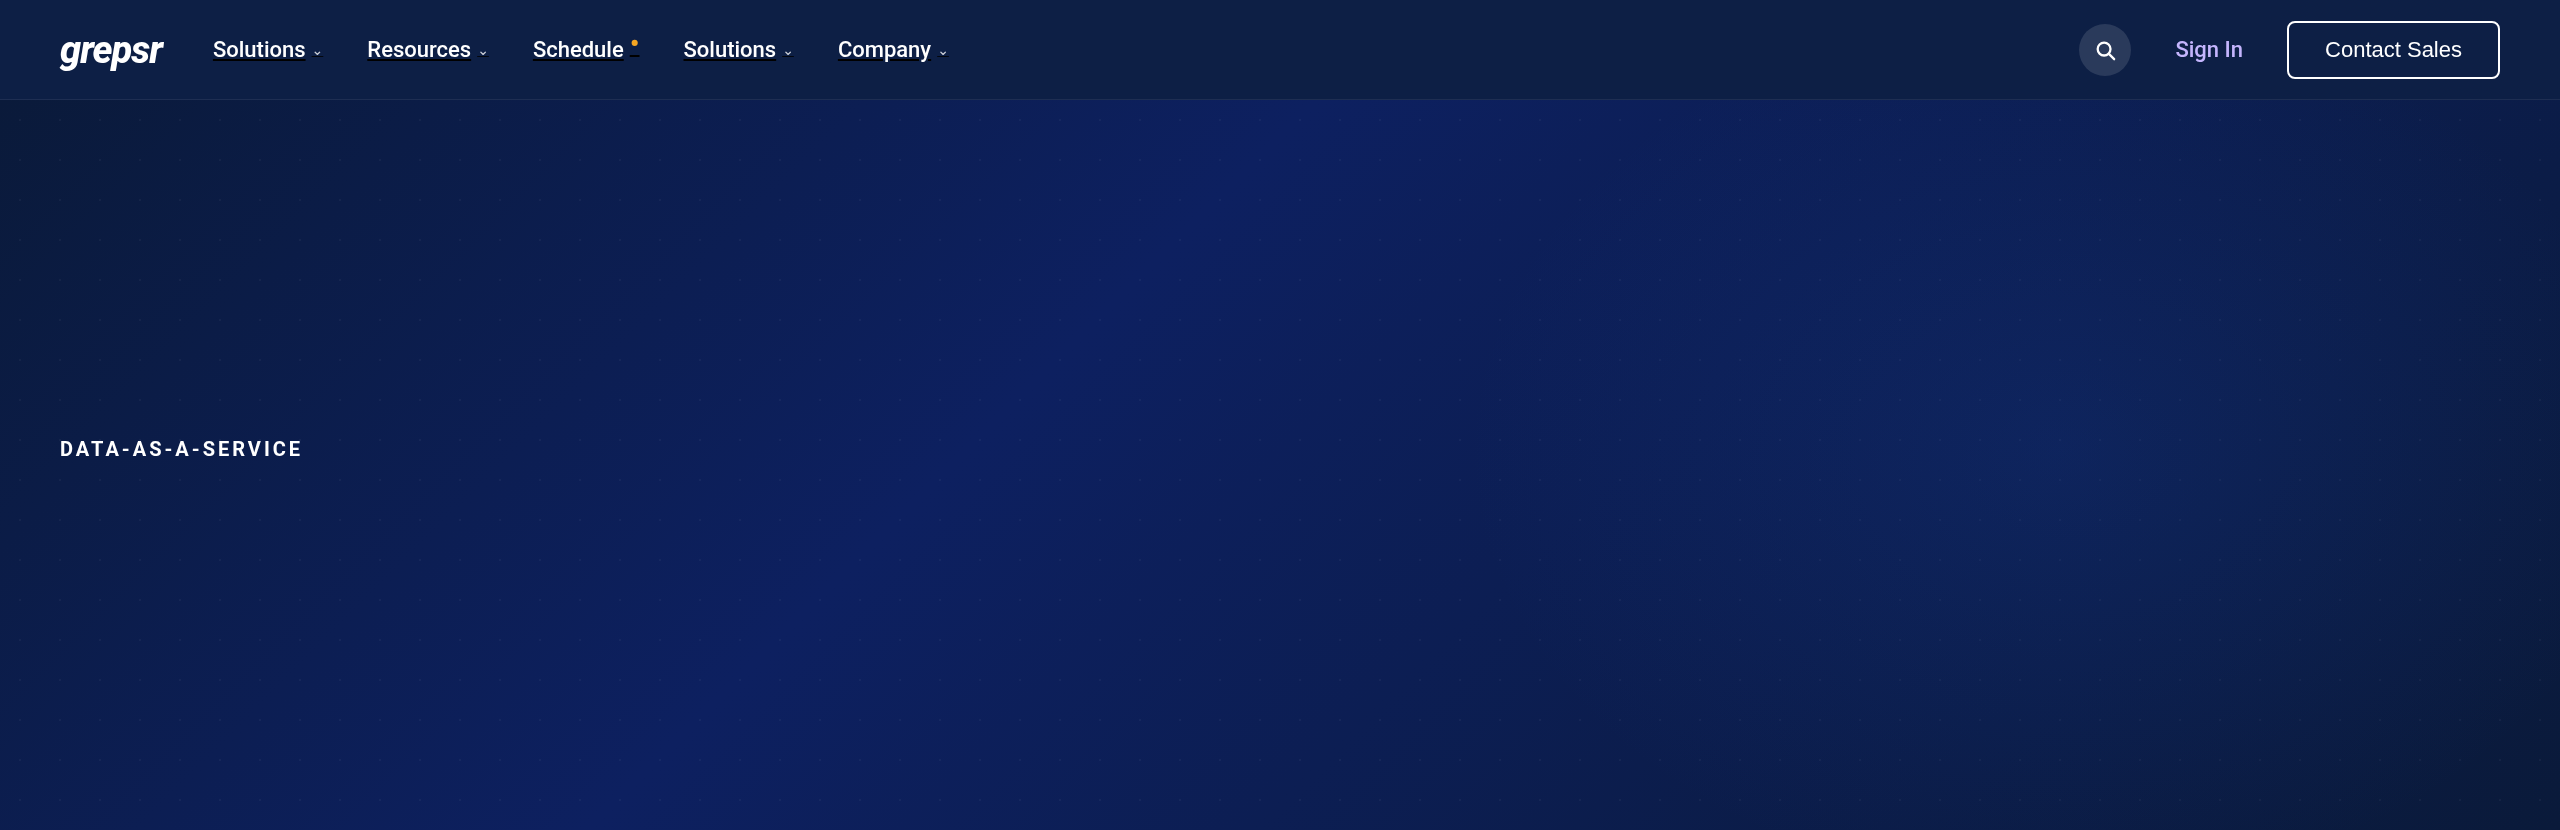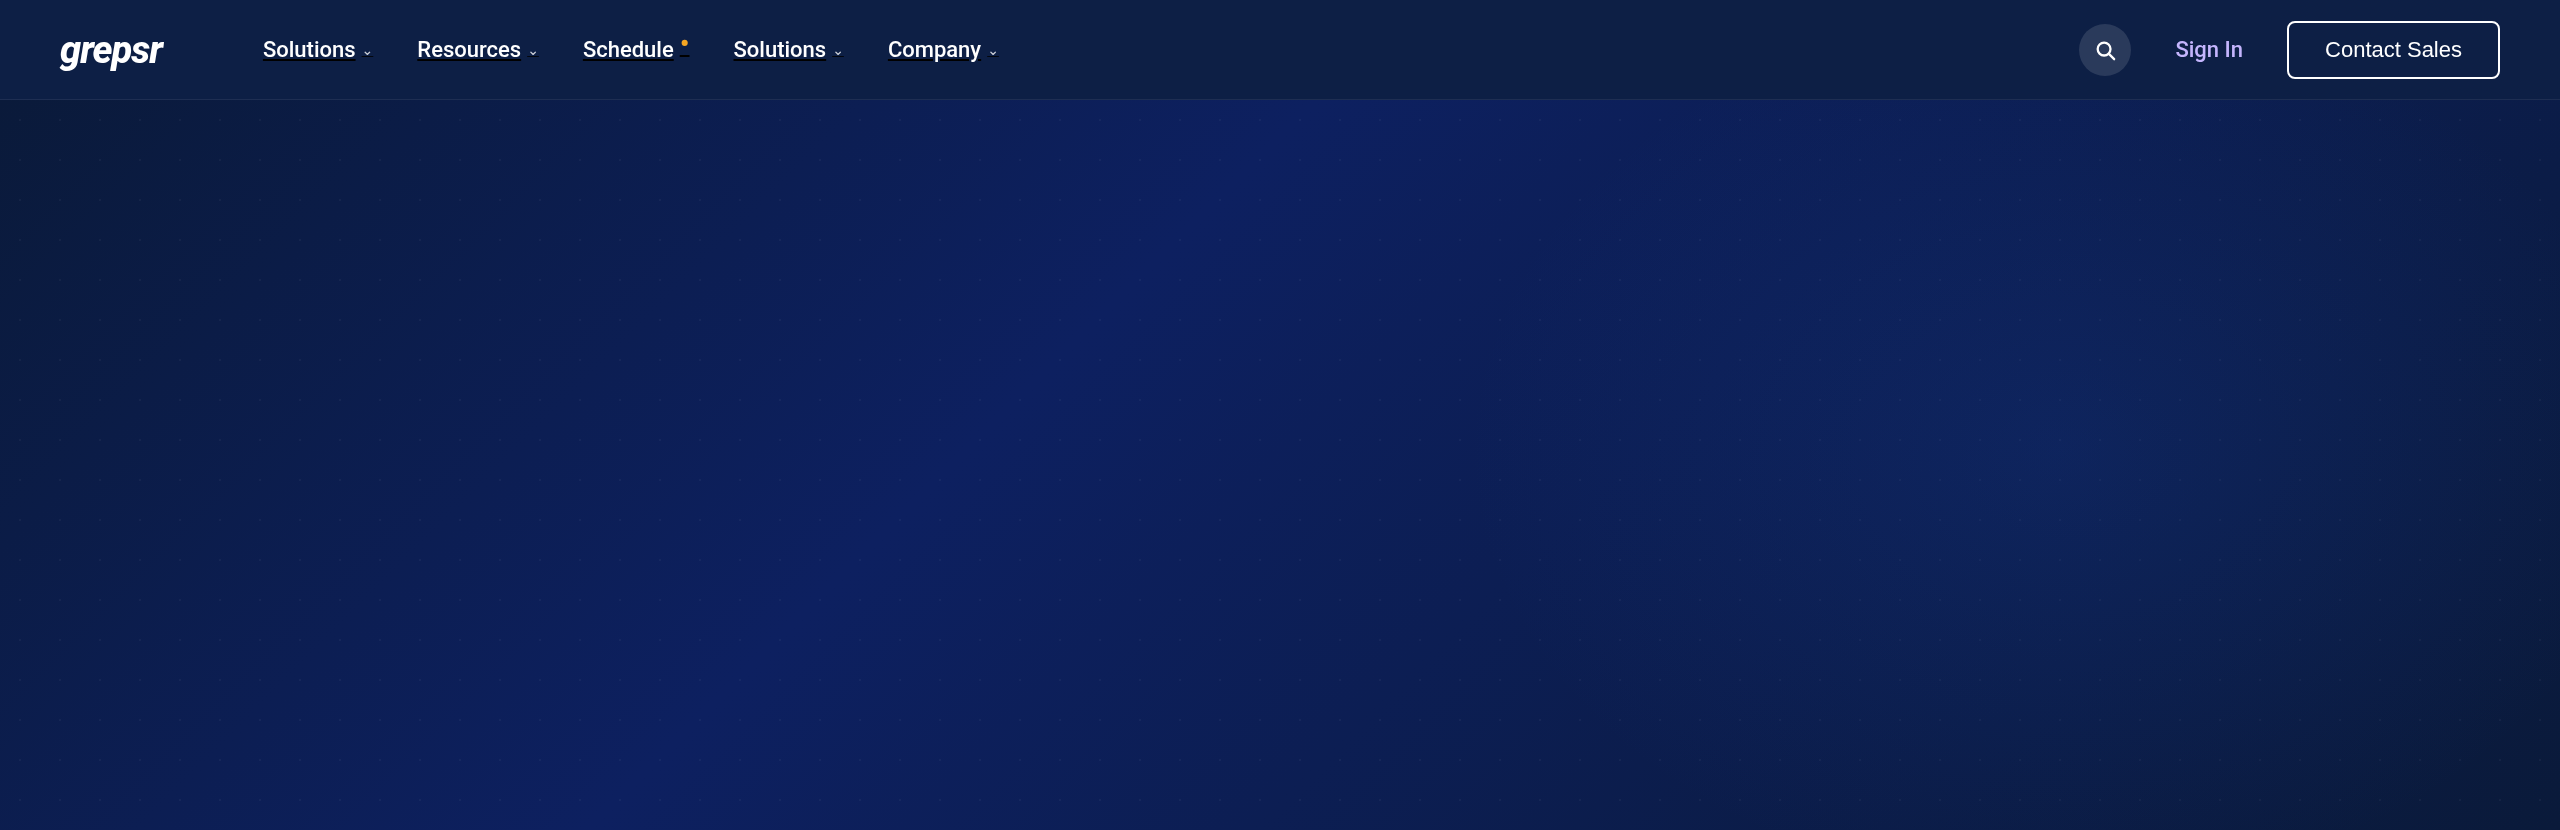--- a/index.html
+++ b/index.html
@@ -21,21 +21,21 @@
       height: 100px;
       background-color: #0d1f45;
       border-bottom: 1px solid rgba(255,255,255,0.07);
       position: relative;
       z-index: 10;
     }
 
     .navbar-left {
       display: flex;
       align-items: center;
-      gap: 83px;
+      gap: 33px;
     }
 
     .logo {
       font-size: 38px;
       font-weight: 800;
       color: #ffffff;
       font-style: italic;
       letter-spacing: -1px;
       cursor: pointer;
     }
@@ -237,14 +237,15 @@
         <line x1="16.5" y1="16.5" x2="22" y2="22"></line>
       </svg>
     </button>
     <span class="sign-in">Sign In</span>
     <button class="contact-sales-btn">Contact Sales</button>
   </div>
 </nav>
 
 <section class="hero">
   <div class="hero-content">
+    <p class="hero-label">DATA-AS-A-SERVICE</p>
   </div>
 </section>
 
 </body></html>

